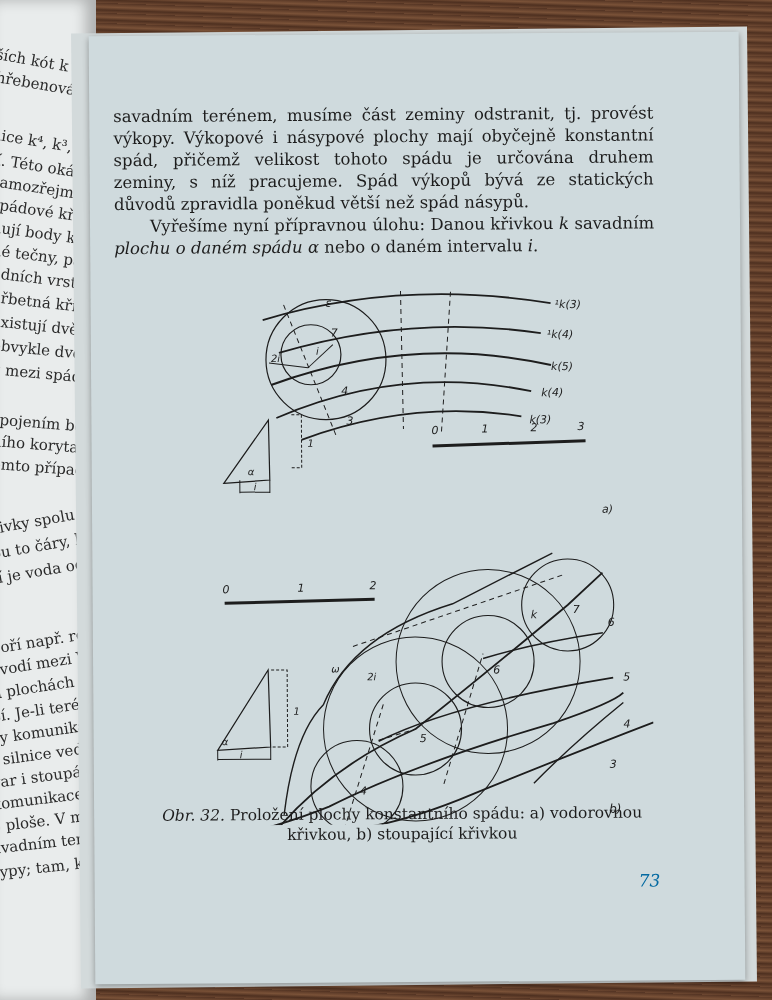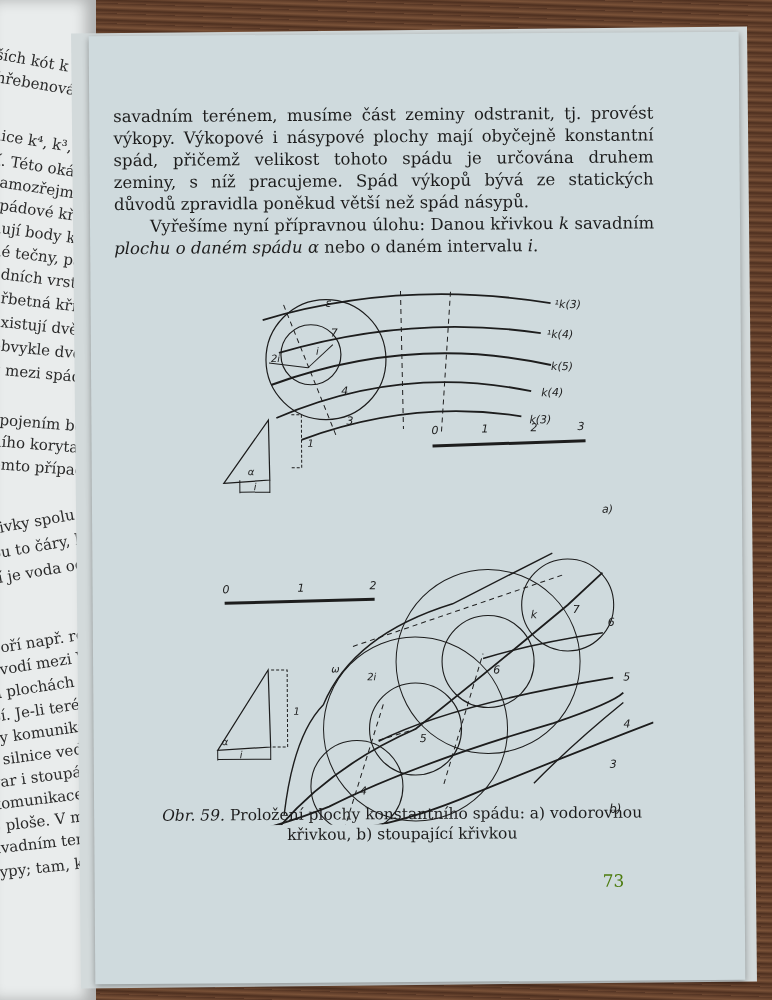--- a/index.html
+++ b/index.html
@@ -13,21 +13,21 @@
   .page-edge{position:absolute;left:76px;top:30px;width:676px;height:955px;background:#d3dadb;transform:rotate(-0.6deg);}
   .page{position:absolute;left:92px;top:34px;width:650px;height:948px;background:#cfdadd;
     transform:rotate(-0.4deg);box-shadow:0 2px 6px rgba(0,0,0,.35);}
   .body-text{position:absolute;left:24px;top:70px;width:540px;font-size:16.5px;line-height:22px;color:#1d1d1d;text-align:justify;}
   .body-text p{margin:0;}
   .body-text .indent{text-indent:36px;}
   .body-text em{font-style:italic;}
   .figure{position:absolute;left:60px;top:250px;width:500px;height:540px;}
   .caption{position:absolute;left:38px;top:770px;width:540px;font-size:15.5px;line-height:20px;color:#1d1d1d;text-align:center;}
   .caption em{font-style:italic;}
-  .page-num{position:absolute;left:508px;top:838px;font-size:17px;color:#4d7c0f;}
+  .page-num{position:absolute;left:544px;top:838px;font-size:17px;color:#0369a1;font-style:italic;}
   svg text{font-family:"DejaVu Sans","Liberation Sans",sans-serif;font-style:italic;fill:#1d1d1d;}
 </style>
 </head>
 <body>
 
 <div class="left-page" id="leftpage">
     <div class="ln" style="top: 45px; left: -4px; transform: rotate(10deg);">ších kót k nižším</div>
     <div class="ln" style="top: 68px; left: -4px; transform: rotate(9.6deg);">hřebenová křivka</div>
     <div class="ln" style="top: 125px; left: -8px; transform: rotate(9.2deg);">nice k⁴, k³, k², ...</div>
     <div class="ln" style="top: 150px; left: -8px; transform: rotate(8.8deg);">jí. Této okázce</div>
@@ -144,15 +144,15 @@
       <text x="178" y="388" font-size="10" stroke="none">ω</text>
       <text x="214" y="396" font-size="10" stroke="none">2i</text>
       <text x="455" y="343" font-size="11" stroke="none">6</text>
       <text x="470" y="398" font-size="11" stroke="none">5</text>
       <text x="470" y="445" font-size="11" stroke="none">4</text>
       <text x="456" y="485" font-size="11" stroke="none">3</text>
       <text x="455" y="530" font-size="12" stroke="none">b)</text>
     </g>
   </svg>
 
-  <div class="caption"><em>Obr. 59.</em><span> Proložení plochy konstantního spádu: a) vodorovnou křivkou, b) stoupající křivkou</span></div>
+  <div class="caption"><em>Obr. 32.</em><span> Proložení plochy konstantního spádu: a) vodorovnou křivkou, b) stoupající křivkou</span></div>
   <div class="page-num">73</div>
 </div>
 
 </body></html>

